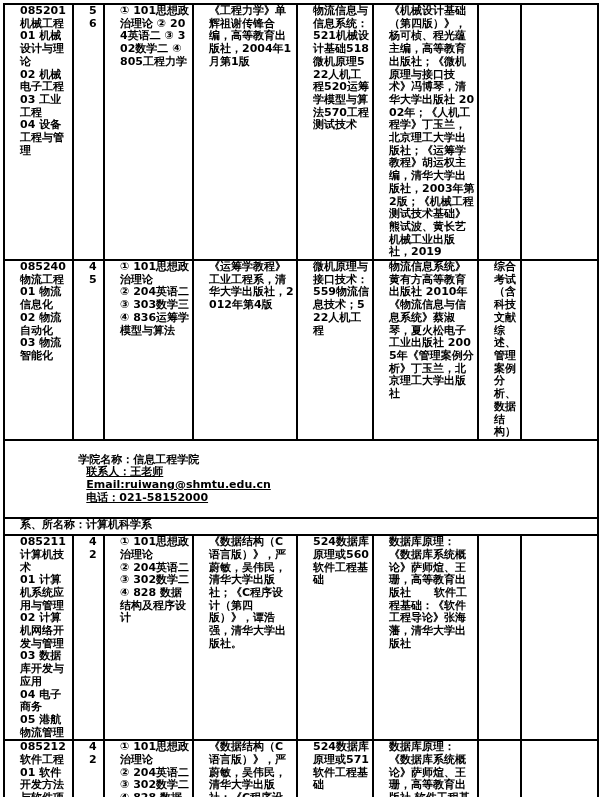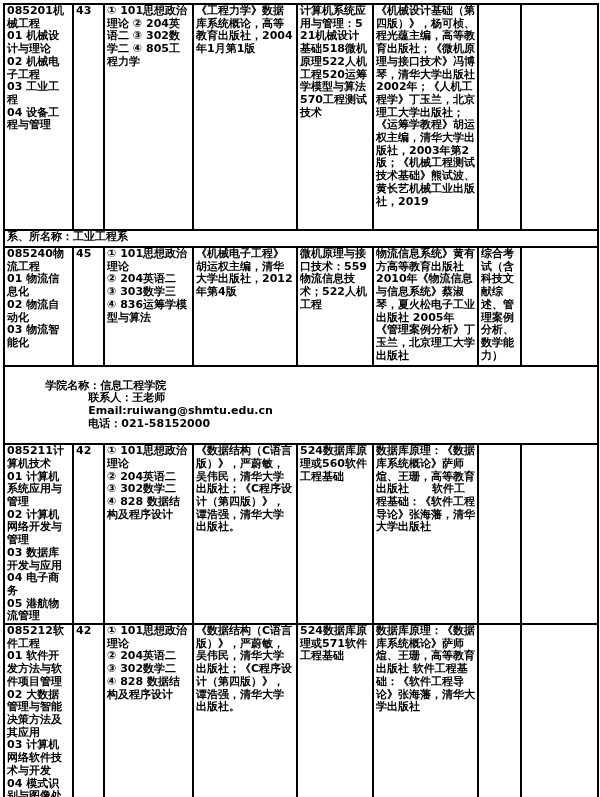--- a/index.html
+++ b/index.html
@@ -3,38 +3,38 @@
 <meta charset="utf-8">
 <style>
   html,body{margin:0;padding:0;background:#ffffff;}
   body{width:600px;height:797px;overflow:hidden;color:#000;
        font-family:"DejaVu Sans","Liberation Sans",sans-serif;}
   .sheet{padding:3px 0 0 3px;}
   table.cat{border-collapse:collapse;table-layout:fixed;width:594px;background:#fff;}
   table.cat td{
     border:2px solid #000;
     vertical-align:top;
-    padding:0 2px 0 2px;
+    padding:0 2px 0 15px;
     font-size:11px;
     line-height:12.7px;
     font-weight:700;
     white-space:pre-wrap;
     word-break:break-all;
     overflow:hidden;
   }
   td.band{
     font-size:11.5px;
     line-height:14px;
     height:15px;
     padding:1px 4px;
     white-space:nowrap;
   }
   td.quota{letter-spacing:0;}
-  .seg{display:inline-block;}
-  .seg+.seg{margin-left:43px;}
+  .seg{display:inline-block;margin-left:20px;}
+  .seg+.seg{margin-left:28px;text-decoration:underline;}
 </style>
 </head>
 <body>
 
 <div class="sheet">
   <table class="cat">
     <colgroup>
       <col style="width:69px">
         <col style="width:31px">
         <col style="width:89px">
@@ -45,59 +45,59 @@
         <col style="width:77px">
     </colgroup>
     <tbody>
 
       <tr>
         <td style="height:224px">085201机械工程
 01 机械设计与理论
 02 机械电子工程
 03 工业工程
 04 设备工程与管理</td>
-        <td class="quota">43</td>
+        <td class="quota">56</td>
         <td>① 101思想政治理论 ② 204英语二 ③ 302数学二 ④ 805工程力学</td>
-        <td>《工程力学》数据库系统概论，高等教育出版社，2004年1月第1版</td>
-        <td>计算机系统应用与管理：521机械设计基础518微机原理522人机工程520运筹学模型与算法570工程测试技术</td>
+        <td>《工程力学》单辉祖谢传锋合编，高等教育出版社，2004年1月第1版</td>
+        <td>物流信息与信息系统：521机械设计基础518微机原理522人机工程520运筹学模型与算法570工程测试技术</td>
         <td>《机械设计基础（第四版）》，杨可桢、程光蕴主编，高等教育出版社；《微机原理与接口技术》冯博琴，清华大学出版社 2002年；《人机工程学》丁玉兰，北京理工大学出版社；《运筹学教程》胡运权主编，清华大学出版社，2003年第2版；《机械工程测试技术基础》熊试波、黄长艺机械工业出版社，2019</td>
         <td></td>
         <td></td>
       </tr>
 
-      <tr>
-        <td class="band" colspan="8">系、所名称：工业工程系</td>
-      </tr>
 
       <tr>
         <td style="height:117px">085240物流工程
 01 物流信息化
 02 物流自动化
 03 物流智能化</td>
         <td class="quota">45</td>
         <td>① 101思想政治理论
 ② 204英语二
 ③ 303数学三
 ④ 836运筹学模型与算法</td>
-        <td>《机械电子工程》胡运权主编，清华大学出版社，2012年第4版</td>
+        <td>《运筹学教程》工业工程系，清华大学出版社，2012年第4版</td>
         <td>微机原理与接口技术：559物流信息技术；522人机工程</td>
         <td>物流信息系统》黄有方高等教育出版社 2010年《物流信息与信息系统》蔡淑琴，夏火松电子工业出版社 2005年《管理案例分析》丁玉兰，北京理工大学出版社</td>
-        <td>综合考试（含科技文献综述、管理案例分析、数学能力）</td>
+        <td>综合考试（含科技文献综述、管理案例分析、数据结构）</td>
         <td></td>
       </tr>
 
       <tr>
         <td class="band" colspan="8">
           <span class="seg">学院名称：信息工程学院</span>
           <span class="seg">联系人：王老师</span>
           <span class="seg">Email:ruiwang@shmtu.edu.cn</span>
           <span class="seg">电话：021-58152000</span>
         </td>
       </tr>
 
+      <tr>
+        <td class="band" colspan="8">系、所名称：计算机科学系</td>
+      </tr>
 
       <tr>
         <td style="height:141px">085211计算机技术
 01 计算机系统应用与管理
 02 计算机网络开发与管理
 03 数据库开发与应用
 04 电子商务
 05 港航物流管理</td>
         <td class="quota">42</td>
         <td>① 101思想政治理论

